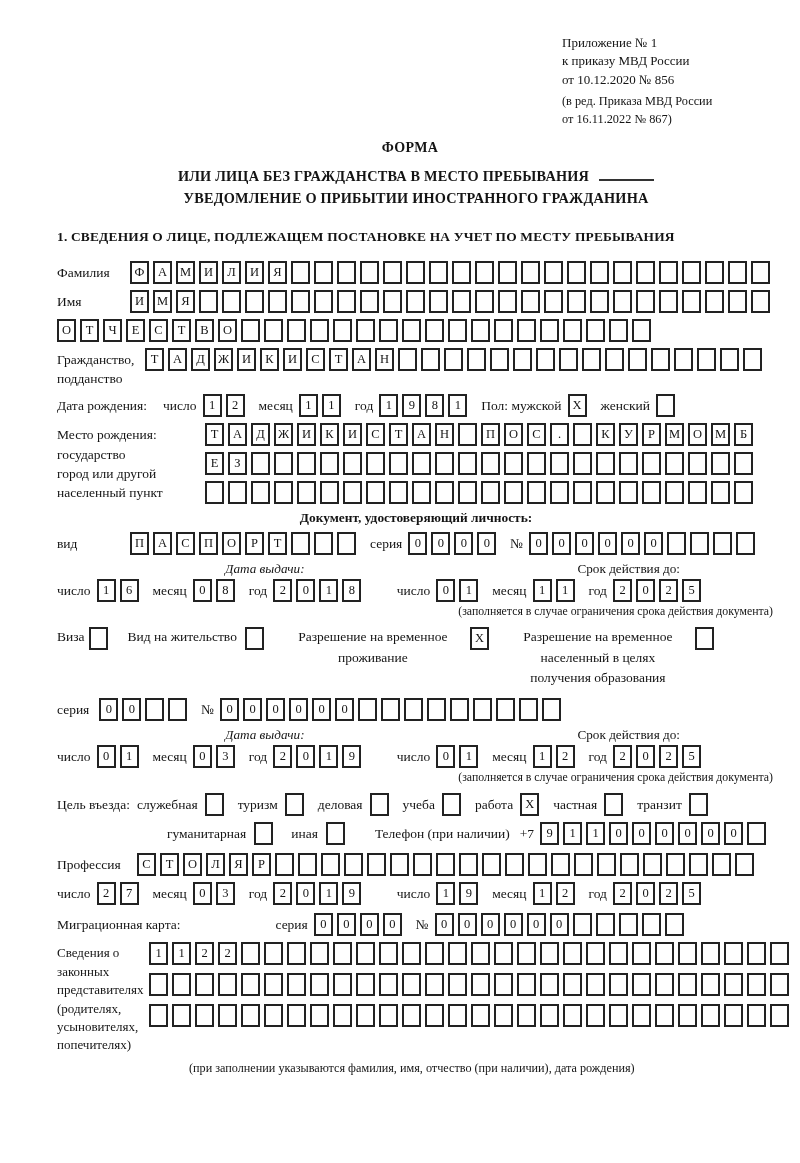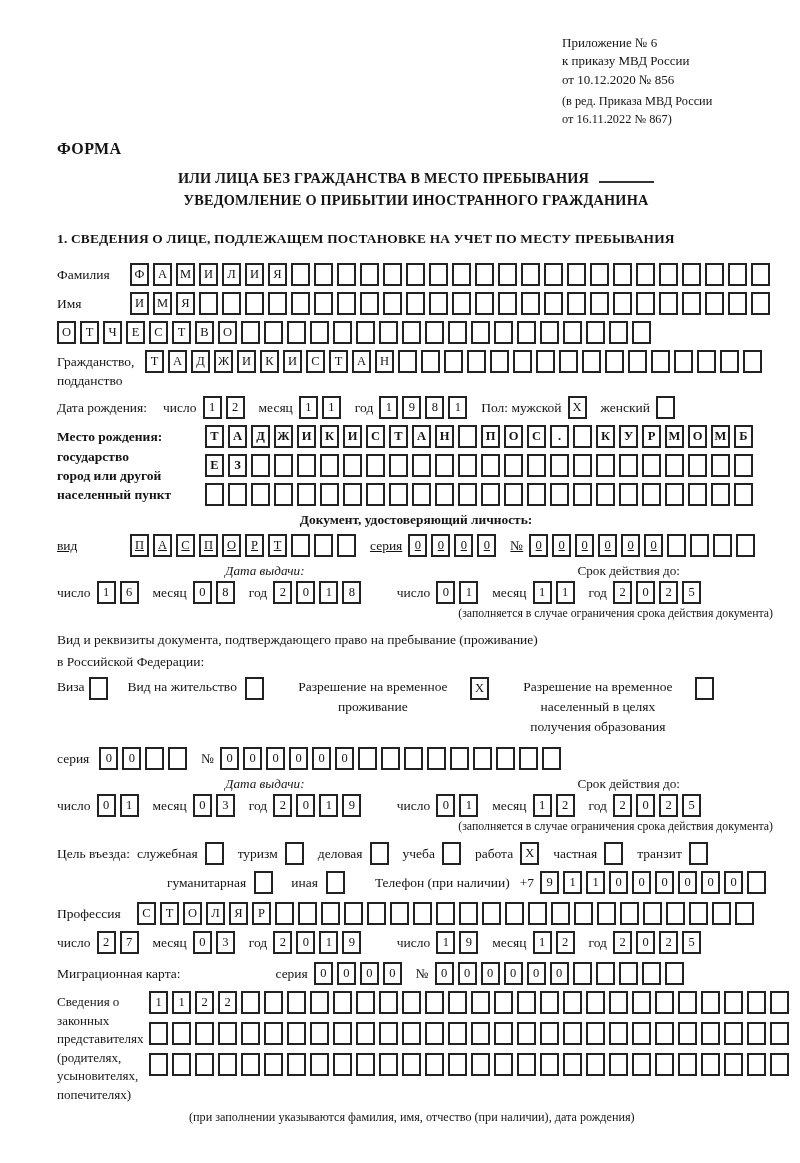--- a/index.html
+++ b/index.html
@@ -5,21 +5,21 @@
   html,body { margin:0; padding:0; background:#ffffff; }
   .page {
     position:relative; width:800px; height:1163px; box-sizing:border-box;
     padding:34px 25px 0 57px; background:#fff; color:#141414;
     font-family:"Liberation Serif","DejaVu Serif",serif; font-size:13.5px;
     overflow:hidden;
   }
   
   .hdr { margin-left:505px; width:190px; line-height:1.42; font-size:13px; }
   .hdr-note { margin-top:4px; font-size:12.3px; }
-  .forma { text-align:left; padding-right:12px; font-weight:bold; font-size:16px; margin-top:12px; letter-spacing:.4px; }
+  .forma { text-align:center; padding-right:12px; font-weight:bold; font-size:14px; margin-top:12px; letter-spacing:.4px; }
   
   .title { text-align:center; font-weight:bold; font-size:14.3px; line-height:1.5; margin-top:10px; letter-spacing:.2px; }
   .blank-line { display:inline-block; width:55px; border-bottom:2px solid #333; margin-left:10px; vertical-align:baseline; }
   .section-heading { font-weight:bold; font-size:13.4px; letter-spacing:.2px; text-align:left; margin-top:20px; margin-bottom:16px; white-space:nowrap; }
   
   .row { display:flex; align-items:flex-start; margin-bottom:6px; }
   .lbl { flex-shrink:0; line-height:1.42; padding-top:2px; white-space:nowrap; }
   .w73 { width:73px; } .w108 { width:108px; } .w88 { width:88px; } .w148 { width:148px; } .w92 { width:92px; } .w80 { width:80px; }
   .cells { display:flex; flex-wrap:nowrap; align-items:center; }
   .cell {
@@ -53,21 +53,21 @@
   .hum-row .pfx { margin-right:6px; font-weight:normal; }
   .legal-note { font-size:12.2px; margin-left:170px; margin-top:2px; }
   .mc-gap { margin-left:95px; }
 </style>
 </head>
 <body>
 
 <div class="page">
 
   <div class="hdr">
-    <div>Приложение № 6</div>
+    <div>Приложение № 1</div>
     <div>к приказу МВД России</div>
     <div>от 10.12.2020 № 856</div>
     <div class="hdr-note">
       <div>(в ред. Приказа МВД России</div>
       <div>от 16.11.2022 № 867)</div>
     </div>
   </div>
   <div class="forma">ФОРМА</div>
 
   <div class="title">
@@ -234,21 +234,21 @@
     <span class="in">Пол: мужской</span>
     <span class="cells">
         <span class="cell">X</span>
       </span>
     <span class="in">женский</span>
     <span class="cells">
         <span class="cell"></span>
       </span>
   </div>
 
-  <div class="row" style="margin-top:4px;font-weight:bold;">
+  <div class="row" style="margin-top:4px;">
     <div class="lbl w148">
       <div>Место рождения:</div>
       <div>государство</div>
       <div>город или другой</div>
       <div>населенный пункт</div>
     </div>
     <div class="stack">
       <div class="cells">
           <span class="cell">Т</span>
           <span class="cell">А</span>
@@ -325,21 +325,21 @@
           <span class="cell"></span>
           <span class="cell"></span>
           <span class="cell"></span>
           <span class="cell"></span>
         </div>
     </div>
   </div>
 
   <div class="center-bold">Документ, удостоверяющий личность:</div>
 
-  <div class="row" style="align-items:center;text-decoration:underline;">
+  <div class="row" style="align-items:center;">
     <div class="lbl w73" style="padding-top:0;">вид</div>
     <span class="cells">
         <span class="cell">П</span>
         <span class="cell">А</span>
         <span class="cell">С</span>
         <span class="cell">П</span>
         <span class="cell">О</span>
         <span class="cell">Р</span>
         <span class="cell">Т</span>
         <span class="cell"></span>
@@ -409,24 +409,20 @@
           <span class="cell">0</span>
           <span class="cell">2</span>
           <span class="cell">5</span>
         </span>
     </div>
   </div>
   <div class="fill-note">
     <div>(заполняется в случае ограничения срока действия документа)</div>
   </div>
 
-  <div class="para">
-    <div>Вид и реквизиты документа, подтверждающего право на пребывание (проживание)</div>
-    <div>в Российской Федерации:</div>
-  </div>
 
   <div class="cbrow">
     <div class="cbitem">
       <span class="txt" style="margin-right:4px;">Виза</span>
       <span class="cells">
           <span class="cell"></span>
         </span>
     </div>
     <div class="cbitem">
       <span class="txt">Вид на жительство</span>

